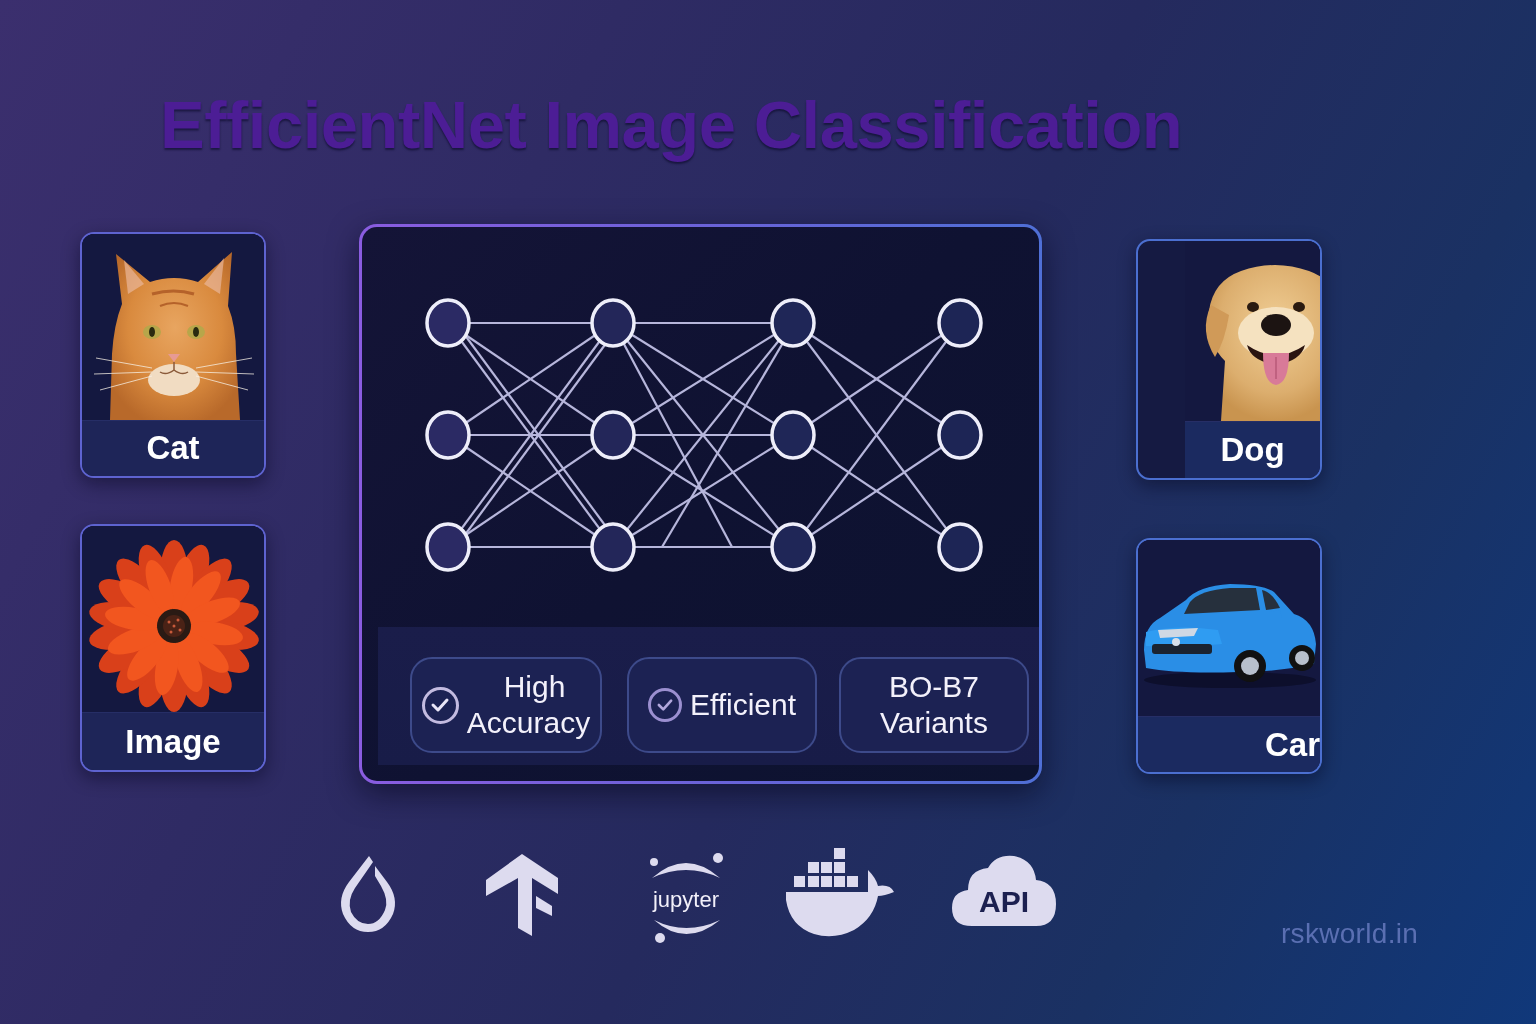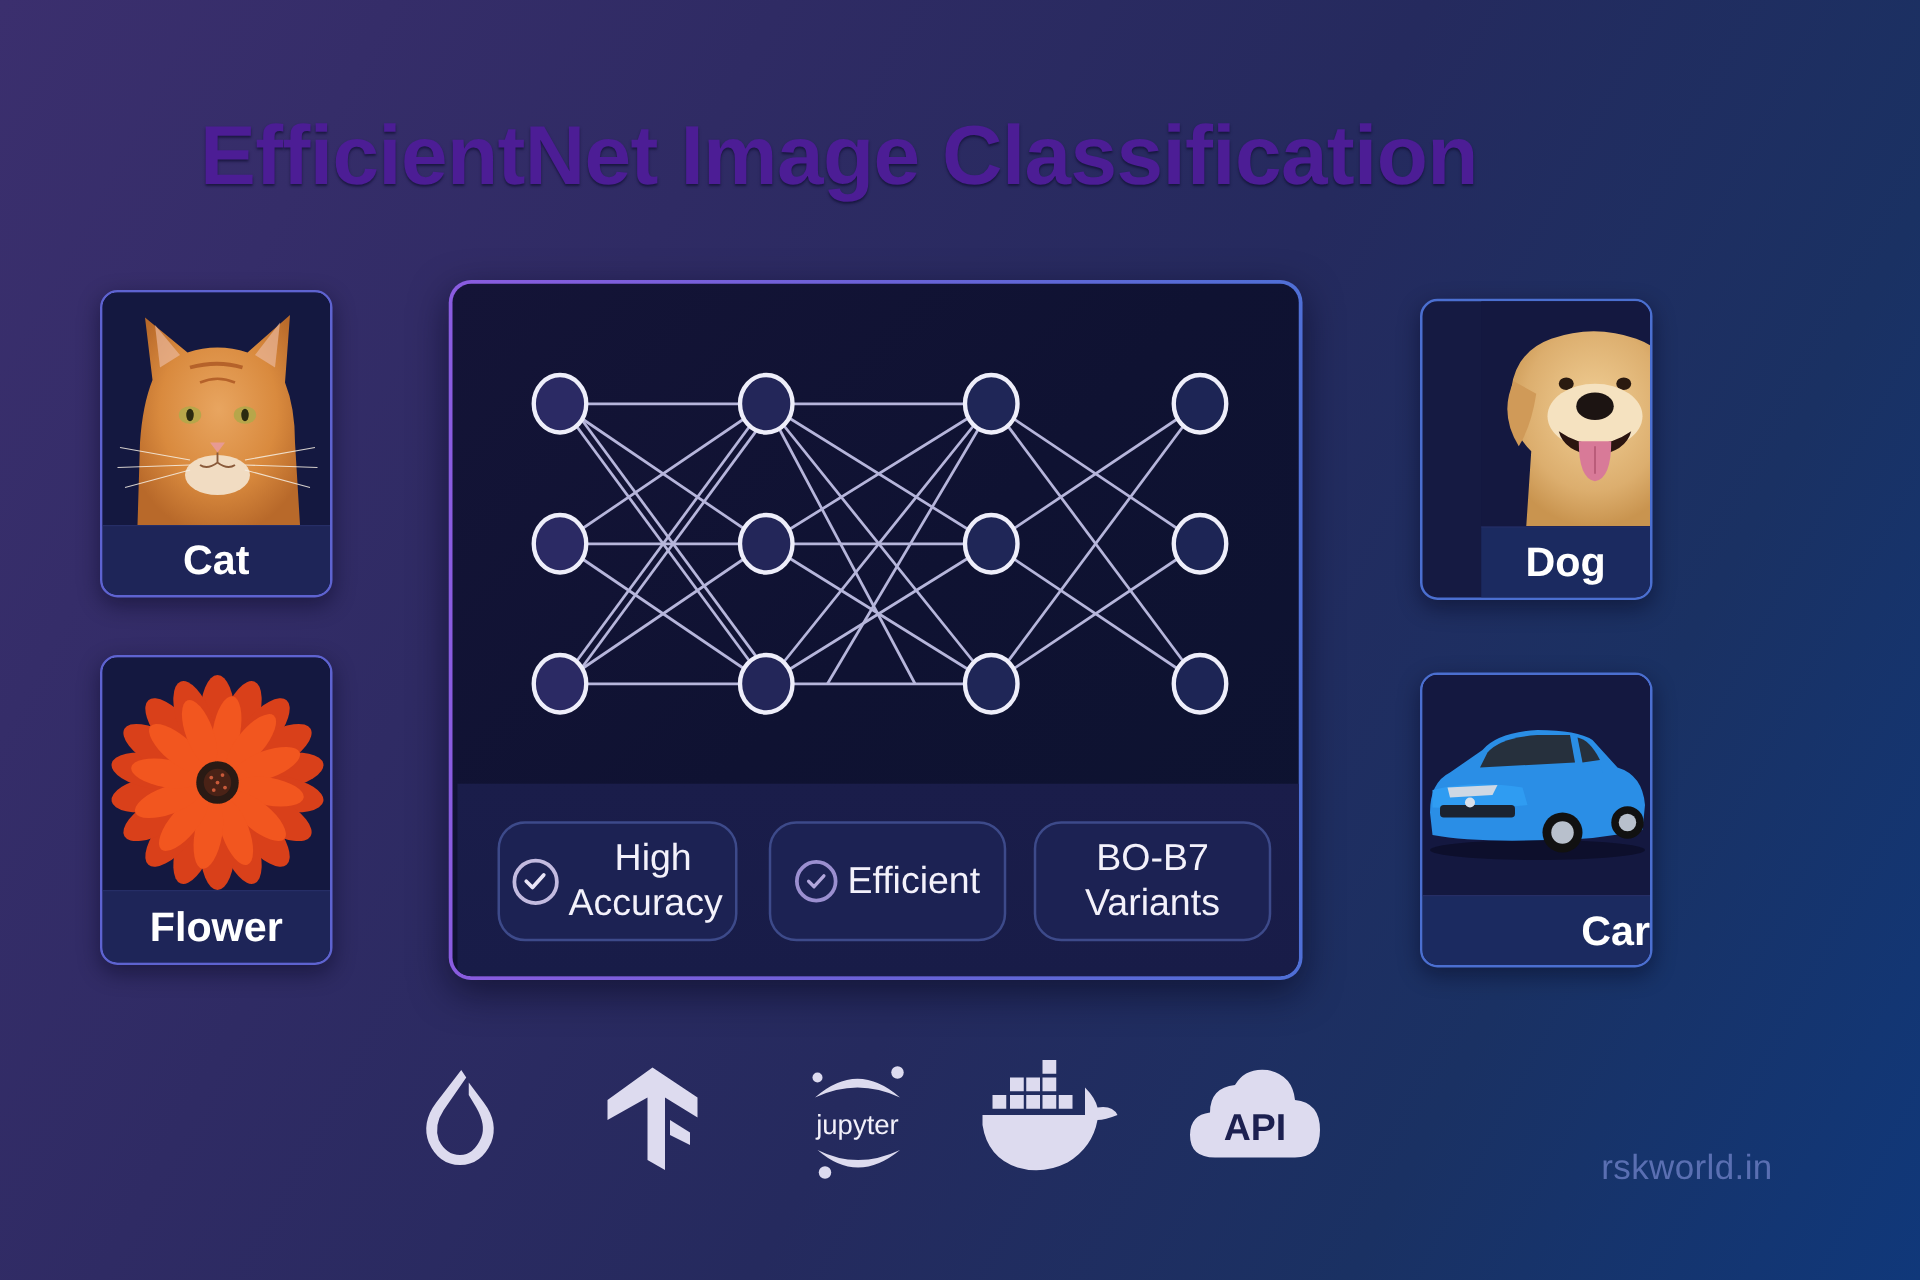--- a/index.html
+++ b/index.html
@@ -48,21 +48,21 @@
       background: linear-gradient(90deg, #8a5ce0 0%, #6b62d8 50%, #4f6fd6 100%);
       box-shadow: 0 10px 30px rgba(5,5,25,0.55);
     }
     .panel-inner {
       position: relative; width: 100%; height: 100%;
       border-radius: 15px; overflow: hidden;
       background: linear-gradient(135deg, #141437 0%, #0f1232 50%, #0d1330 100%);
     }
     .nn { position: absolute; left: 0; top: 0; width: 677px; height: 400px; }
     .panel-footer {
-      position: absolute; left: 4px; top: 400px; width: 100%; height: 154px;
+      position: absolute; left: 16px; top: 400px; width: 100%; height: 138px;
       background: linear-gradient(180deg, #1a1d4a 0%, #181c48 100%);
     }
     .badge {
       position: absolute; top: 30px; height: 96px;
       border: 2px solid #3d4a8a; border-radius: 22px;
       background: #1c2253;
       display: flex; align-items: center; justify-content: center;
       color: #f3f1fb; font-size: 30px; text-align: center; line-height: 36px;
     }
     #badge-accuracy { left: 32px;  width: 192px; }
@@ -176,21 +176,21 @@
         <g fill="#c85a3a">
             <circle cx="-5" cy="-4" r="1.5"></circle>
             <circle cx="4" cy="-6" r="1.5"></circle>
             <circle cx="6" cy="4" r="1.5"></circle>
             <circle cx="-3" cy="6" r="1.5"></circle>
             <circle cx="0" cy="0" r="1.5"></circle>
           </g>
       </g>
     </svg>
   </div>
-  <div class="label">Flower</div>
+  <div class="label">Image</div>
 </div>
 
 <div class="panel">
   <div class="panel-inner">
     <svg class="nn" viewBox="0 0 677 400">
       <g stroke="#c9c8ee" stroke-width="2.2" fill="none" opacity="0.9">
 
         <line x1="86" y1="96" x2="251" y2="96"></line>
           <line x1="86" y1="96" x2="251" y2="208"></line>
           <line x1="86" y1="96" x2="251" y2="320"></line>

